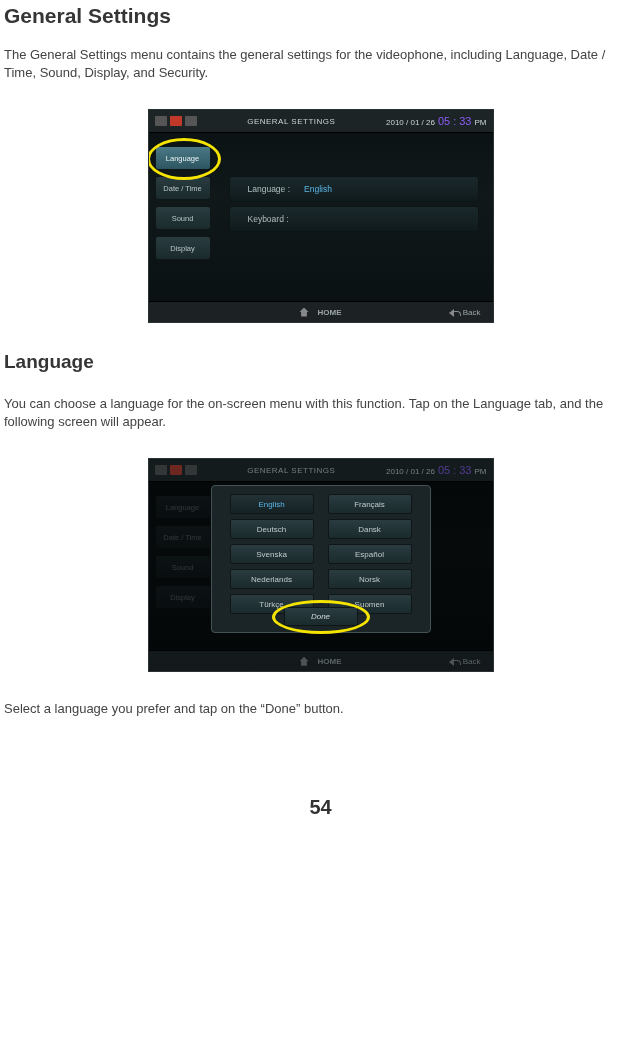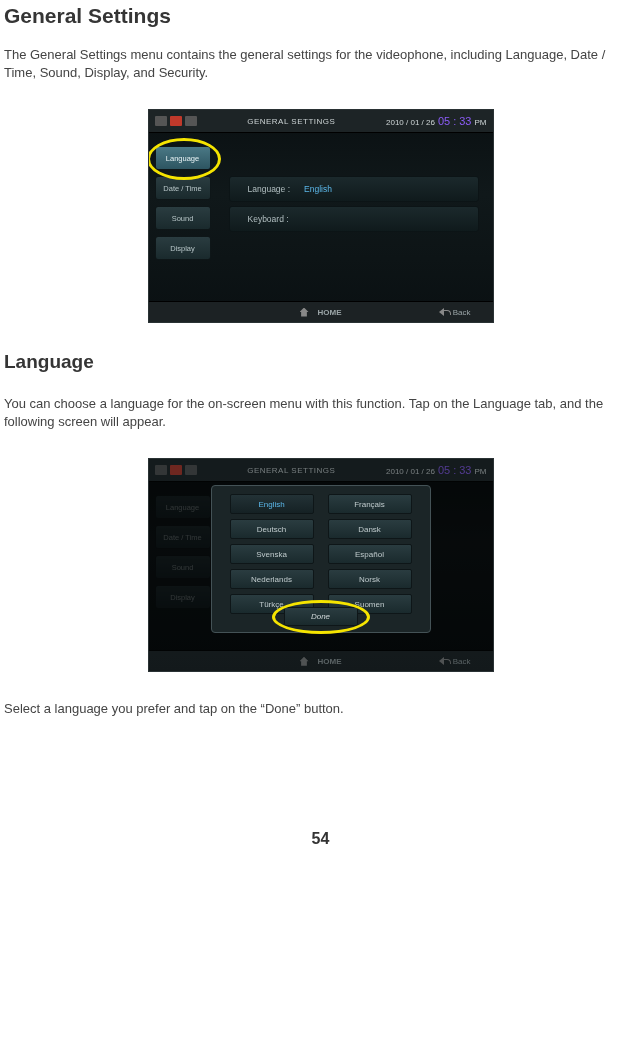--- a/index.html
+++ b/index.html
@@ -11,34 +11,34 @@
   .statusbar { height:22px; background:#1d2426; display:flex; align-items:center; justify-content:space-between; padding:0 6px; font-size:8px; color:#9da8aa; border-bottom:1px solid #000; }
   .statusbar .left-icons { display:flex; gap:3px; align-items:center; height:100%; }
   .micro-icon { width:12px; height:10px; background:#555; border-radius:1px; }
   .micro-icon.red { background:#c0392b; }
   .statusbar .stitle { font-size:8px; letter-spacing:0.5px; color:#ccd3d4; }
   .statusbar .clock { font-size:8px; color:#cfd6d7; display:flex; gap:3px; align-items:flex-end;}
   .statusbar .clock span.big{font-size:11px; color:#8b5cf6;}
   .bodyarea { position:absolute; top:22px; bottom:20px; left:0; right:0; }
   .bottombar { position:absolute; bottom:0; left:0; right:0; height:20px; background:#1c2224; border-top:1px solid #000; display:flex; align-items:center; justify-content:center; color:#9aa4a6; font-size:8px;}
   .bottombar .home{ display:flex; align-items:center; gap:9px;font-weight:bold;}
-  .bottombar .back{ position:absolute; right:22px; display:flex; align-items:flex-start; gap:2px;}
+  .bottombar .back{ position:absolute; right:12px; display:flex; align-items:flex-end; gap:2px;}
   .sidetab { position:absolute; left:6px; width:54px; height:22px; background:linear-gradient(#2a3c40,#1a2a2d); border:1px solid #0e1618; border-radius:3px; color:#b7c5c7; font-size:7.5px; display:flex; align-items:center; justify-content:center; }
   .sidetab.sel { background:linear-gradient(#4a7885,#2d5561); color:#e8f3f5; }
   .mainrow { position:absolute; left:80px; right:14px; height:24px; background:linear-gradient(#1b292c,#0f1a1c); border:1px solid #0c1416; border-radius:3px; font-size:8.5px; color:#b2bfc1; display:flex; align-items:center; padding:0 18px; gap:6px;}
   .mainrow .val{ color:#5bb6e8; }
   .highlight-circle { position:absolute; border:3px solid #f5e400; border-radius:50%; pointer-events:none; }
   
   .dim { position:absolute; inset:0; background:rgba(0,0,0,0.55);}
   .popup { position:absolute; left:62px; right:62px; top:4px; bottom:18px; background:#1b2527; border:1px solid #445256; border-radius:4px; }
   .lang-grid { position:absolute; top:8px; left:18px; right:18px; display:grid; grid-template-columns:1fr 1fr; gap:5px 14px;}
   .lang-btn { height:18px; background:linear-gradient(#2a3c40,#1a2a2d); border:1px solid #0e1618; border-radius:2px; color:#bfcacc; font-size:8px; display:flex; align-items:center; justify-content:center;}
   .lang-btn.sel { color:#5bb6e8; background:linear-gradient(#233236,#152124);}
   .done-btn { position:absolute; left:50%; transform:translateX(-50%); bottom:6px; width:72px; height:17px; background:linear-gradient(#2a3c40,#1a2a2d); border:1px solid #0e1618; border-radius:2px; color:#cfd6d7; font-size:8px; display:flex; align-items:center; justify-content:center;font-style:italic;}
-  .pgnum { text-align:center; font-weight:bold; font-size:16px; margin-top:112px; color:#333;}
+  .pgnum { text-align:center; font-weight:bold; font-size:20px; margin-top:78px; color:#333;}
   .home-icon{ width:9px; height:9px; background:#888; clip-path: polygon(50% 0, 100% 50%, 82% 50%, 82% 100%, 18% 100%, 18% 50%, 0 50%);}
   .back-icon{ width:12px; height:8px; position:relative;}
   .back-icon::before{content:""; position:absolute; left:0; top:0; border-top:4px solid transparent; border-bottom:4px solid transparent; border-right:5px solid #888;}
   .back-icon::after{content:""; position:absolute; left:4px; top:2px; width:7px; height:4px; border:1px solid #888; border-left:none; border-bottom:none; border-radius:0 4px 0 0;}
   .faded { opacity:0.55; }
 </style>
 </head>
 <body>
 
 <h1>General Settings</h1>

